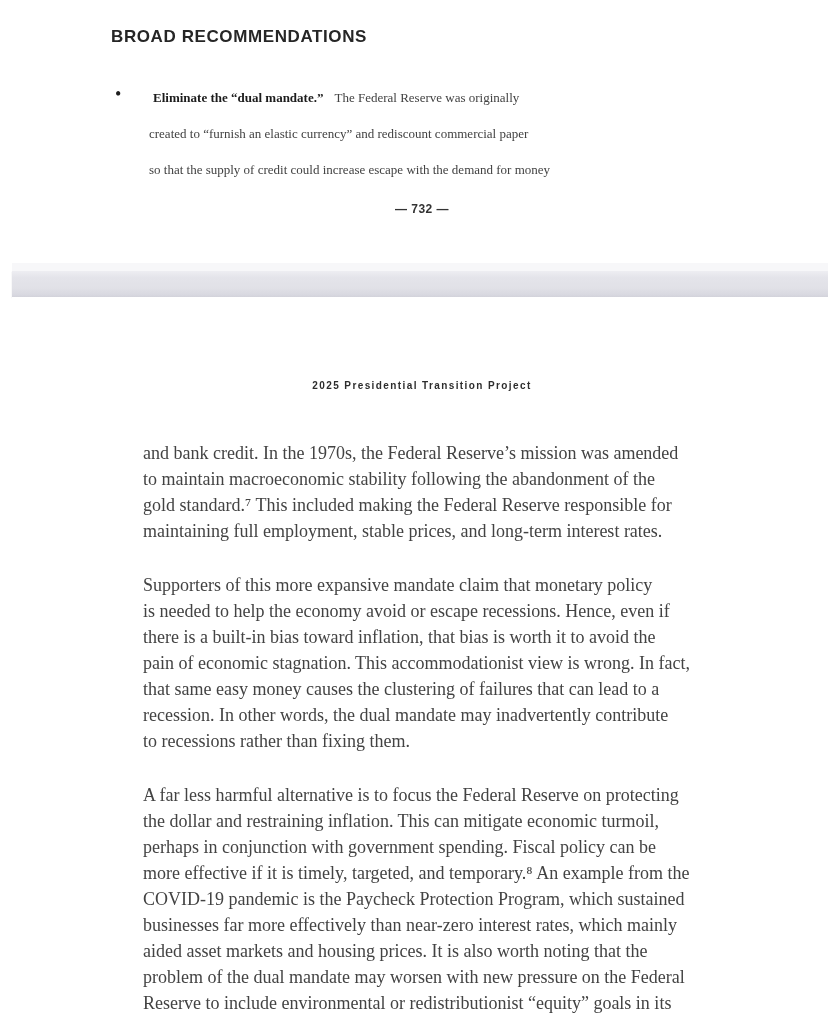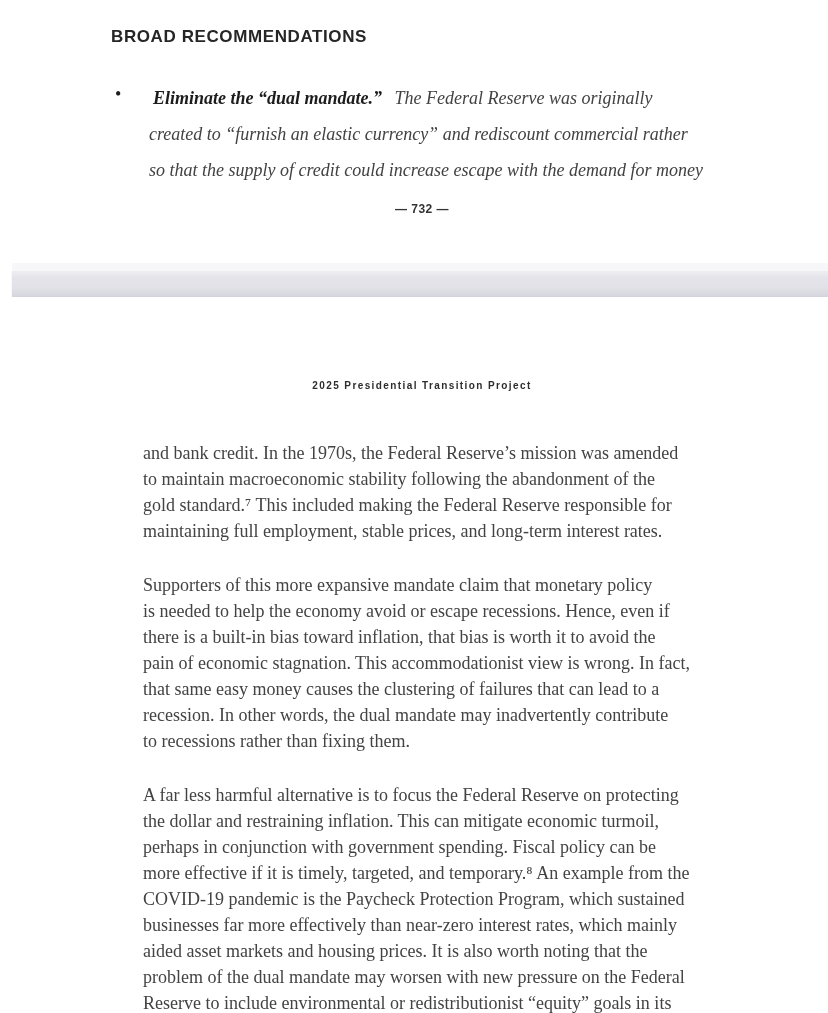--- a/index.html
+++ b/index.html
@@ -41,24 +41,23 @@
     display: flex;
   }
   .bullet-marker {
     width: 30px;
     font-size: 18px;
     line-height: 28px;
     color: #1e1e1e;
     flex: 0 0 30px;
   }
   .bullet-body {
-    font-size: 18px;
+    font-size: 13px;
     line-height: 28px;
     color: #424242;
-    font-style: italic;
   }
   .bullet-body .line { display: block; white-space: nowrap; }
   .bold-lead {
     font-weight: 700;
     color: #1c1c1c;
   }
   .page-number {
     position: absolute;
     left: 0;
     top: 186px;
@@ -119,21 +118,21 @@
 
 <div class="viewer">
 
   <div class="page1">
     <div class="section-heading">BROAD RECOMMENDATIONS</div>
 
     <div class="bullet-item">
       <span class="bullet-marker">•</span>
       <div class="bullet-body">
         <span class="line"><span class="bold-lead">Eliminate the “dual mandate.”</span><span> The Federal Reserve was originally</span></span>
-        <span class="line">created to “furnish an elastic currency” and rediscount commercial rather</span>
+        <span class="line">created to “furnish an elastic currency” and rediscount commercial paper</span>
         <span class="line">so that the supply of credit could increase escape with the demand for money</span>
       </div>
     </div>
 
     <div class="page-number">— 732 —</div>
   </div>
 
   <div class="page-gap"></div>
   <div class="page-break-bar"></div>
 

